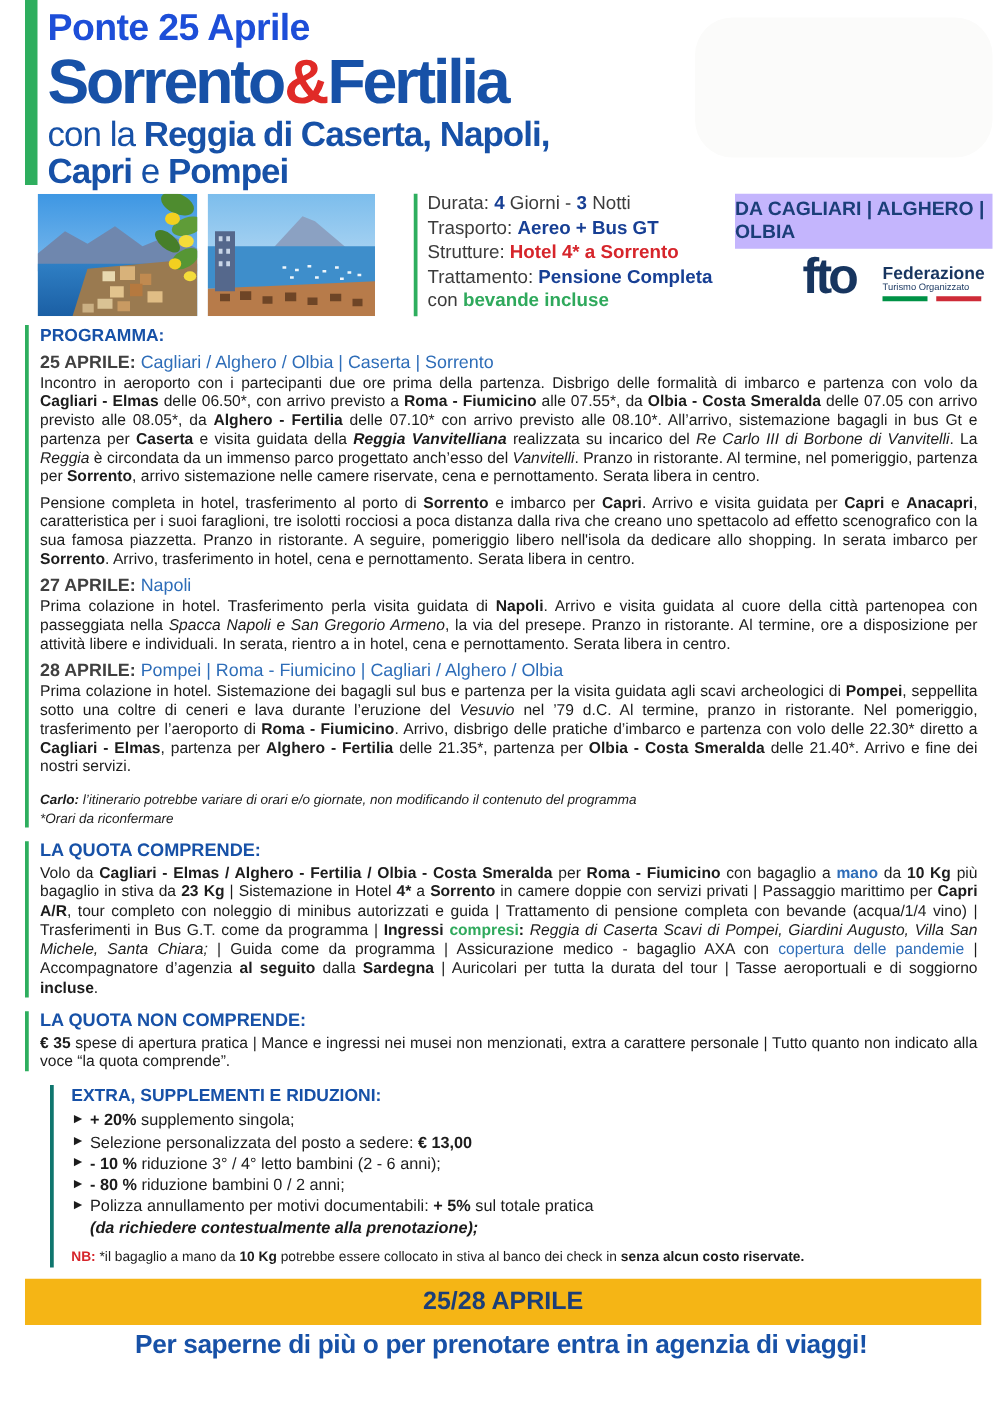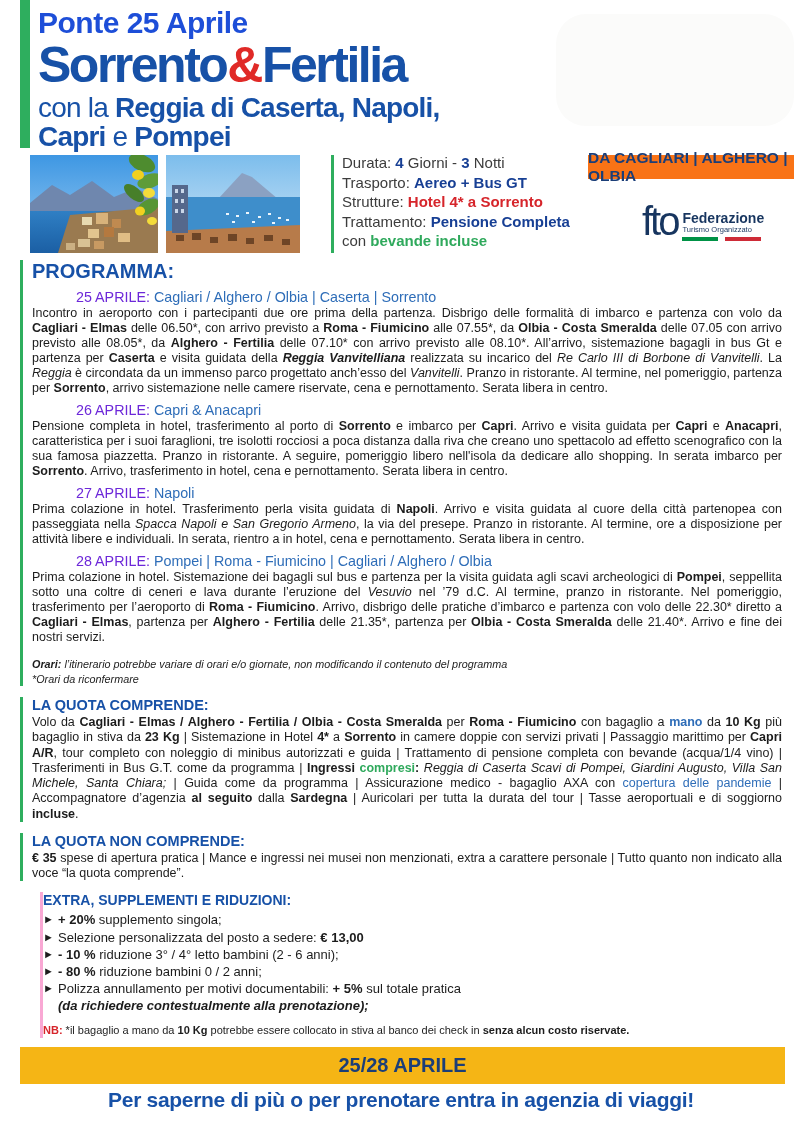--- a/index.html
+++ b/index.html
@@ -25,51 +25,51 @@
   .subtitle { font-size:28px; color:#1751a7; letter-spacing:-0.8px; line-height:1.04; margin-top:3px; }
 
   
   .photo { position:absolute; top:155px; height:98px; overflow:hidden; }
   .photo svg { display:block; }
   .photo1 { left:30px;  width:128px; }
   .photo2 { left:166px; width:134px; }
   .vsep   { position:absolute; left:331px; top:155px; width:3px; height:98px; background:#2eae5e; }
   .info   { position:absolute; left:342px; top:153px; width:240px; font-size:15px; line-height:1.3; color:#3c3c3c; }
   .info .line-right { padding-right:16px; }
-  .badge  { position:absolute; left:588px; top:155px; width:206px; height:24px; background:#f97316;
+  .badge  { position:absolute; left:588px; top:155px; width:206px; height:44px; background:#c4b5fd;
             color:#1b3e78; font-weight:bold; font-size:15.5px; display:flex; align-items:center; justify-content:center; }
   .fto    { position:absolute; left:642px; top:203px; display:flex; align-items:flex-start; }
-  .fto-mark { font-size:40px; font-weight:normal; color:#17355f; letter-spacing:-3px; line-height:0.9; }
-  .fto-right { margin-left:5px; margin-top:8px; }
+  .fto-mark { font-size:40px; font-weight:bold; color:#17355f; letter-spacing:-3px; line-height:0.9; }
+  .fto-right { margin-left:22px; margin-top:8px; }
   .fto-l1 { font-size:14px; font-weight:bold; color:#17355f; line-height:1; }
   .fto-l2 { font-size:7.5px; color:#17355f; line-height:1.3; }
   .fto-bars { display:flex; gap:7px; margin-top:2px; }
   .bar { width:36px; height:4px; }
   .bar-green { background:#009246; }
   .bar-red   { background:#ce2b37; }
 
   
   .content { position:absolute; left:20px; top:260px; width:762px; color:#1c1c1c; }
   .sec { border-left:3px solid #2eae5e; padding-left:9px; margin-bottom:11px; }
-  .prog-heading { color:#1751a7; font-size:20px; font-weight:bold; margin:0 0 1px 0; }
+  .prog-heading { color:#1751a7; font-size:14px; font-weight:bold; margin:0 0 1px 0; }
   .day { margin-top:6px; }
   .day-header { font-size:14.3px; margin-bottom:1px; }
-  .day-date  { color:#6d28d9; font-weight:normal;margin-left:44px; }
+  .day-date  { color:#404040; font-weight:bold; }
   .day-route { color:#2e6db8; }
   .day-body  { font-size:12.5px; line-height:1.2; text-align:justify; }
   .nota { font-size:10.8px; font-style:italic; line-height:1.35; margin-top:12px; }
   .sec-heading { color:#1751a7; font-size:14.5px; font-weight:bold; margin:0 0 2px 0; }
   .sec-body { font-size:12.5px; line-height:1.22; text-align:justify; }
 
   
   .cols { display:flex; margin-top:4px; }
   .price-box { width:265px; height:130px; background:#21a557; margin-top:6px; flex:none;
                display:flex; align-items:center; justify-content:center;
                color:#ffffff; font-weight:bold; font-size:64px; letter-spacing:1px; }
-  .extra-col { margin-left:20px; border-left:3px solid #f9a8d4; padding-left:0; flex:1; }
+  .extra-col { margin-left:20px; border-left:3px solid #0f766e; padding-left:14px; flex:1; }
   .extra-h { color:#1751a7; font-size:14px; font-weight:bold; margin-bottom:3px; }
   .extra-item { font-size:13px; line-height:1.32; display:flex; }
   .arrow { flex:none; width:15px; font-size:11px; padding-top:1px; }
   .nb { font-size:11px; line-height:1.35; margin-top:9px; }
 
   
   .dates-bar { margin-top:9px; width:765px; height:37px; background:#f5b515;
                display:flex; align-items:center; justify-content:center;
                color:#1b3e78; font-weight:bold; font-size:20px; }
   .cta { text-align:center; color:#1751a7; font-weight:bold; font-size:21px; margin-top:4px; letter-spacing:-0.3px; }
@@ -200,44 +200,40 @@
 
       <div class="day">
         <div class="day-header">
           <span class="day-date">25 APRILE:</span>
           <span class="day-route">Cagliari / Alghero / Olbia | Caserta | Sorrento</span>
         </div>
         <div class="day-body">Incontro in aeroporto con i partecipanti due ore prima della partenza. Disbrigo delle formalità di imbarco e partenza con volo da <b>Cagliari - Elmas</b> delle 06.50*, con arrivo previsto a <b>Roma - Fiumicino</b> alle 07.55*, da <b>Olbia - Costa Smeralda</b> delle 07.05 con arrivo previsto alle 08.05*, da <b>Alghero - Fertilia</b> delle 07.10* con arrivo previsto alle 08.10*. All’arrivo, sistemazione bagagli in bus Gt e partenza per <b>Caserta</b> e visita guidata della <b><i>Reggia Vanvitelliana</i></b> realizzata su incarico del <i>Re Carlo III di Borbone di Vanvitelli</i>. La <i>Reggia</i> è circondata da un immenso parco progettato anch’esso del <i>Vanvitelli</i>. Pranzo in ristorante. Al termine, nel pomeriggio, partenza per <b>Sorrento</b>, arrivo sistemazione nelle camere riservate, cena e pernottamento. Serata libera in centro.</div>
       </div>
 
       <div class="day">
-        <div class="day-header">
-          <span class="day-date">26 APRILE:</span>
-          <span class="day-route">Capri &amp; Anacapri</span>
-        </div>
         <div class="day-body">Pensione completa in hotel, trasferimento al porto di <b>Sorrento</b> e imbarco per <b>Capri</b>. Arrivo e visita guidata per <b>Capri</b> e <b>Anacapri</b>, caratteristica per i suoi faraglioni, tre isolotti rocciosi a poca distanza dalla riva che creano uno spettacolo ad effetto scenografico con la sua famosa piazzetta. Pranzo in ristorante. A seguire, pomeriggio libero nell'isola da dedicare allo shopping. In serata imbarco per <b>Sorrento</b>. Arrivo, trasferimento in hotel, cena e pernottamento. Serata libera in centro.</div>
       </div>
 
       <div class="day">
         <div class="day-header">
           <span class="day-date">27 APRILE:</span>
           <span class="day-route">Napoli</span>
         </div>
         <div class="day-body">Prima colazione in hotel. Trasferimento perla visita guidata di <b>Napoli</b>. Arrivo e visita guidata al cuore della città partenopea con passeggiata nella <i>Spacca Napoli e San Gregorio Armeno</i>, la via del presepe. Pranzo in ristorante. Al termine, ore a disposizione per attività libere e individuali. In serata, rientro a in hotel, cena e pernottamento. Serata libera in centro.</div>
       </div>
 
       <div class="day">
         <div class="day-header">
           <span class="day-date">28 APRILE:</span>
           <span class="day-route">Pompei | Roma - Fiumicino | Cagliari / Alghero / Olbia</span>
         </div>
         <div class="day-body">Prima colazione in hotel. Sistemazione dei bagagli sul bus e partenza per la visita guidata agli scavi archeologici di <b>Pompei</b>, seppellita sotto una coltre di ceneri e lava durante l’eruzione del <i>Vesuvio</i> nel ’79 d.C. Al termine, pranzo in ristorante. Nel pomeriggio, trasferimento per l’aeroporto di <b>Roma - Fiumicino</b>. Arrivo, disbrigo delle pratiche d’imbarco e partenza con volo delle 22.30* diretto a <b>Cagliari - Elmas</b>, partenza per <b>Alghero - Fertilia</b> delle 21.35*, partenza per <b>Olbia - Costa Smeralda</b> delle 21.40*. Arrivo e fine dei nostri servizi.</div>
       </div>
 
-      <div class="nota"><b>Orari:</b> l’itinerario potrebbe variare di orari e/o giornate, non modificando il contenuto del programma<br>*Orari da riconfermare</div>
+      <div class="nota"><b>Carlo:</b> l’itinerario potrebbe variare di orari e/o giornate, non modificando il contenuto del programma<br>*Orari da riconfermare</div>
     </div>
 
     <div class="sec">
       <div class="sec-heading">LA QUOTA COMPRENDE:</div>
       <div class="sec-body">Volo da <b>Cagliari - Elmas / Alghero - Fertilia / Olbia - Costa Smeralda</b> per <b>Roma - Fiumicino</b> con bagaglio a <b class="bl">mano</b> da <b>10 Kg</b> più bagaglio in stiva da <b>23 Kg</b> | Sistemazione in Hotel <b>4*</b> a <b>Sorrento</b> in camere doppie con servizi privati | Passaggio marittimo per <b>Capri A/R</b>, tour completo con noleggio di minibus autorizzati e guida | Trattamento di pensione completa con bevande (acqua/1/4 vino) | Trasferimenti in Bus G.T. come da programma | <b>Ingressi <span class="gr">compresi</span>:</b> <i>Reggia di Caserta Scavi di Pompei, Giardini Augusto, Villa San Michele, Santa Chiara;</i> | Guida come da programma | Assicurazione medico - bagaglio AXA con <span class="bl">copertura delle pandemie</span> | Accompagnatore d’agenzia <b>al seguito</b> dalla <b>Sardegna</b> | Auricolari per tutta la durata del tour | Tasse aeroportuali e di soggiorno <b>incluse</b>.</div>
     </div>
 
     <div class="sec">
       <div class="sec-heading">LA QUOTA NON COMPRENDE:</div>
       <div class="sec-body"><b>€ 35</b> spese di apertura pratica | Mance e ingressi nei musei non menzionati, extra a carattere personale | Tutto quanto non indicato alla voce “la quota comprende”.</div>

